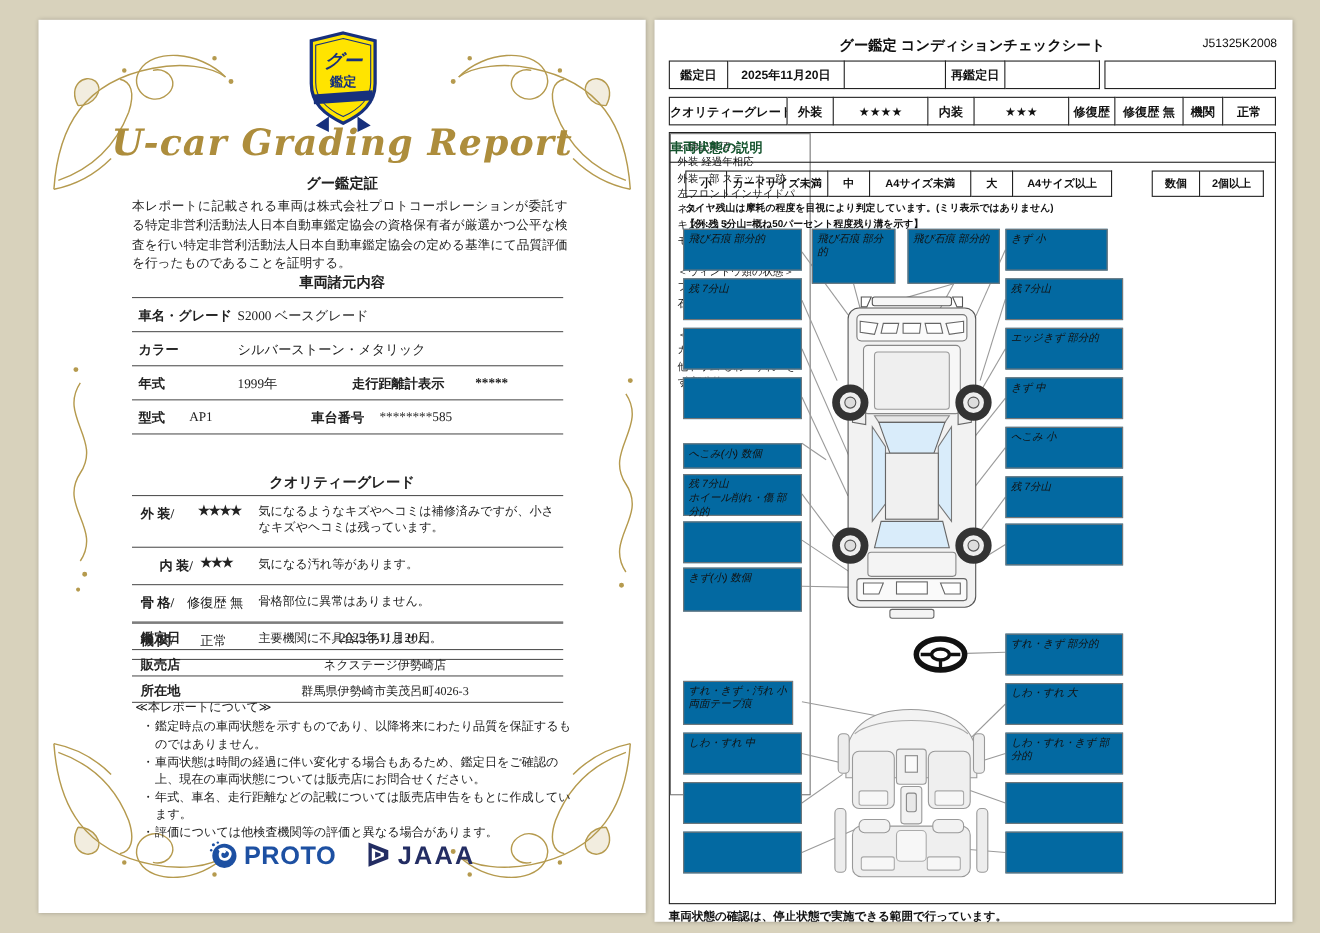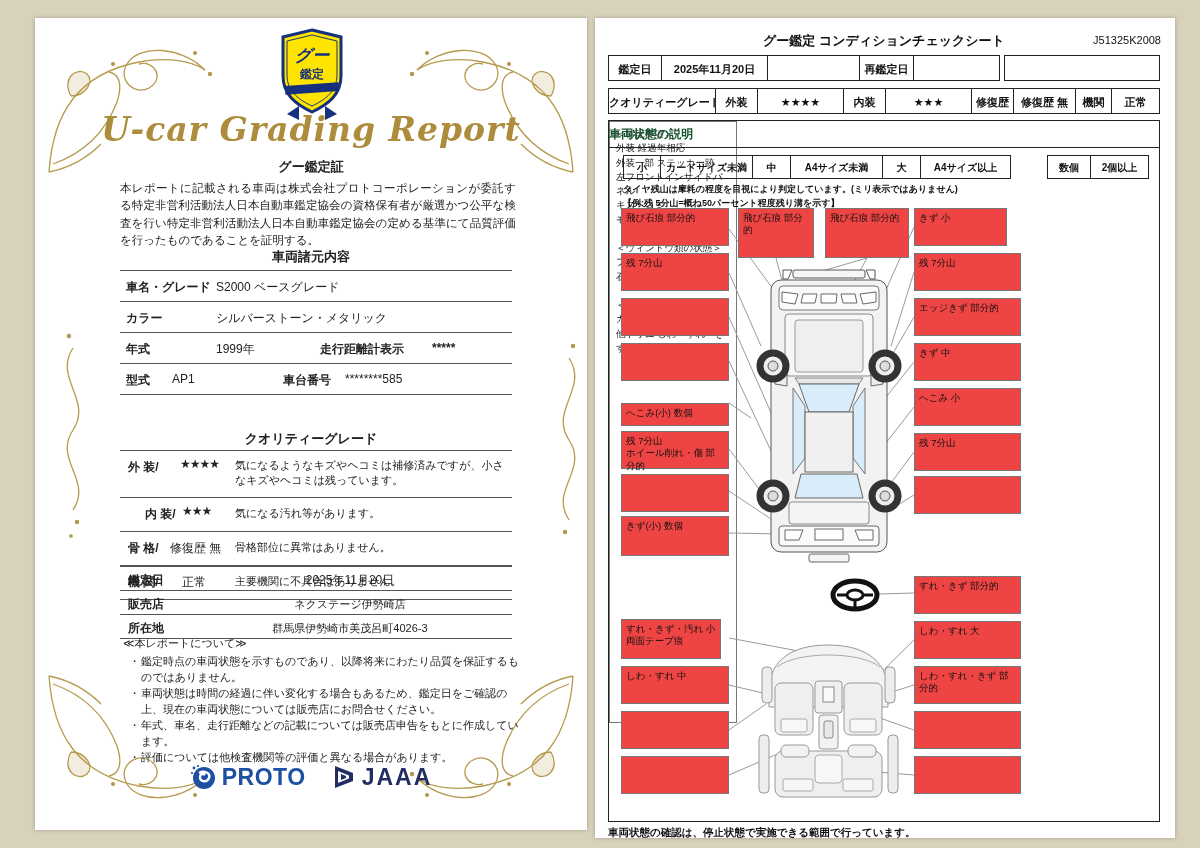--- a/index.html
+++ b/index.html
@@ -12,21 +12,21 @@
   .pre{white-space:pre-line;}
   .b{font-weight:bold;}
 
   
   .gr-title{left:0;top:92px;width:552px;text-align:center;font-family:"DejaVu Serif","Liberation Serif",serif;font-style:italic;font-weight:bold;font-size:33px;color:#ad8d3c;letter-spacing:1px;}
   .gr-sub{left:0;top:140px;width:552px;text-align:center;font-size:13px;font-weight:bold;color:#222;}
   .intro{left:85px;top:162px;width:396px;font-size:11.5px;line-height:1.5;color:#222;text-align:justify;}
   .sec-head{width:552px;text-align:center;font-size:13px;font-weight:bold;color:#222;}
   .ltable{left:85px;width:392px;border-top:1px solid #555;}
   .lrow{position:relative;border-bottom:1px solid #555;}
-  .lrow span{position:absolute;font-size:12px;color:#222;top:8px;}
+  .lrow span{position:absolute;font-size:12px;color:#222;top:8px;font-family:Liberation Serif, serif;}
   .lab{font-weight:bold;}
   .grow .desc{font-size:11px;line-height:1.35;}
   .stars4{font-size:15px;letter-spacing:-1px;}
   .about{left:88px;top:618px;width:400px;font-size:11px;line-height:1.45;color:#222;}
   .about li{list-style:none;position:relative;padding-left:12px;margin:0;}
   .about li:before{content:"・";position:absolute;left:0;}
   .about ul{margin:2px 0 0 0;padding:0 0 0 6px;}
   .logos{left:0;top:745px;width:552px;display:flex;justify-content:center;align-items:center;gap:26px;}
   .proto-wrap{display:flex;align-items:center;gap:6px;}
   .proto-txt{font-size:23px;font-weight:900;color:#1d50a2;letter-spacing:.5px;}
@@ -39,21 +39,21 @@
   
   .rp-title{left:13px;top:14px;width:552px;text-align:center;font-size:13px;font-weight:bold;color:#111;}
   .rp-code{right:14px;top:16px;font-size:11px;color:#111;}
   .tbl{display:flex;}
   .tbl .c{border:1px solid #222;border-left:none;height:26px;line-height:26px;font-size:11px;font-weight:bold;text-align:center;color:#111;box-sizing:border-box;overflow:hidden;white-space:nowrap;}
   .tbl .c:first-child{border-left:1px solid #222;}
   .mainbox{left:13px;top:102px;width:552px;height:702px;border:1px solid #222;box-sizing:border-box;}
   .mb-title{left:0;top:0;width:550px;height:26px;line-height:26px;font-size:12px;font-weight:bold;border-bottom:1px solid #222;color:#14532d;}
   .legend .c{height:24px;line-height:24px;font-size:10px;}
   .tire{left:14px;top:62px;width:430px;font-size:9px;font-weight:bold;line-height:1.5;color:#111;}
-  .cbox{position:absolute;border:1px solid #777;box-sizing:border-box;background:#ef4444;}
+  .cbox{position:absolute;border:1px solid #777;box-sizing:border-box;background:#0369a1;font-style:italic;}
   .cbox span{display:block;padding:3px 4px;font-size:9.5px;line-height:1.3;color:#111;}
   .notes{left:417px;top:86px;width:128px;height:602px;border:1px solid #777;box-sizing:border-box;}
   .notes span{display:block;padding:5px 6px;font-size:9.5px;line-height:1.5;color:#111;}
   .rp-footer{left:13px;top:808px;font-size:10.5px;font-weight:bold;color:#111;}
   svg{display:block;}
 </style>
 </head>
 <body>
 
 <div class="canvas">

